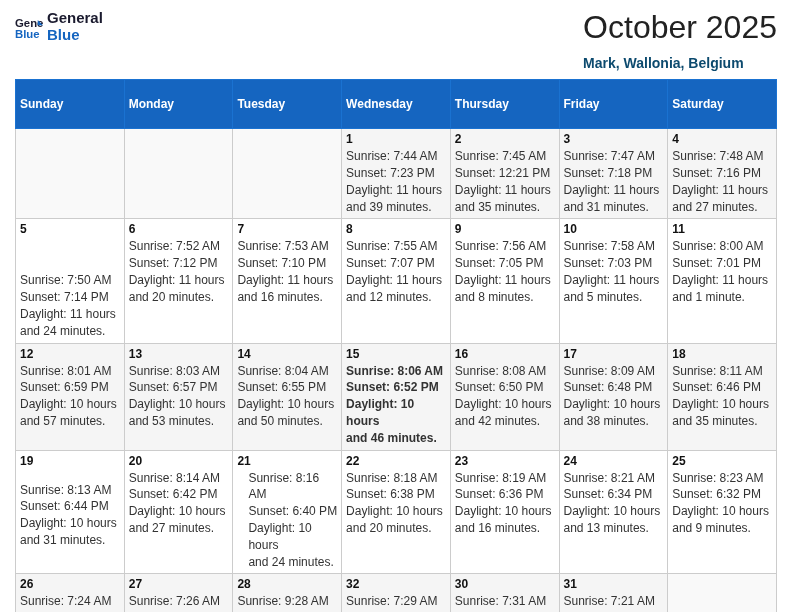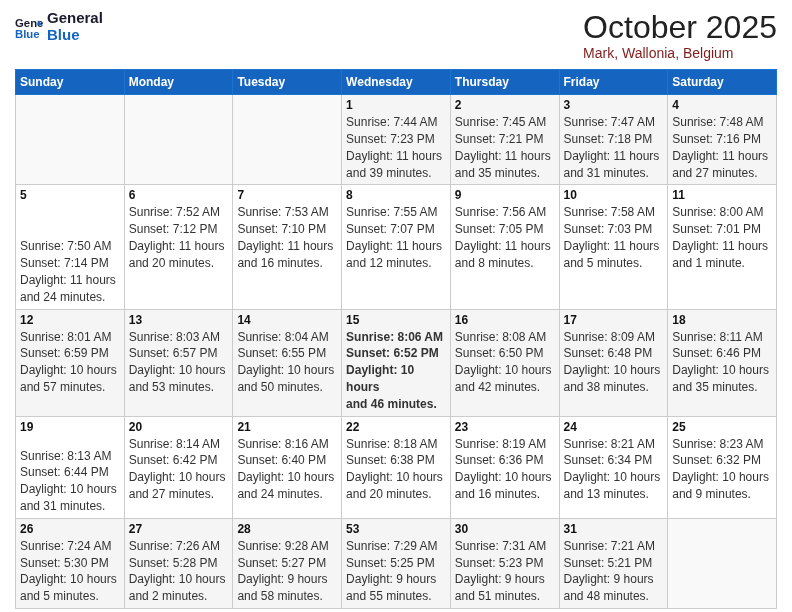--- a/index.html
+++ b/index.html
@@ -33,34 +33,35 @@
       text-align: left;
     }
     .month-title {
       font-size: 32px;
       font-weight: 300;
       color: #222;
       line-height: 1.1;
     }
     .subtitle {
       font-size: 14px;
-      color: #7f1d1d;
-      margin-top: 0;
+      color: #0c4a6e;
+      margin-top: 10px;
+      font-weight: bold;
     }
     table {
       width: 100%;
       border-collapse: collapse;
       table-layout: fixed;
     }
     thead tr {
       background: #1565c0;
       color: #fff;
     }
     thead th {
-      padding: 5px 4px;
+      padding: 17px 4px;
       font-size: 12px;
       font-weight: bold;
       text-align: left;
       border: 1px solid #1a72d1;
     }
     tbody tr {
       vertical-align: top;
     }
     tbody td {
       border: 1px solid #ccc;
@@ -132,21 +133,21 @@
           <td>
             <span class="day-number">1</span>
             <div class="day-info" style="white-space: pre-line;">Sunrise: 7:44 AM
 Sunset: 7:23 PM
 Daylight: 11 hours
 and 39 minutes.</div>
           </td>
           <td>
             <span class="day-number">2</span>
             <div class="day-info" style="white-space: pre-line;">Sunrise: 7:45 AM
-Sunset: 7:21 PM
+Sunset: 12:21 PM
 Daylight: 11 hours
 and 35 minutes.</div>
           </td>
           <td>
             <span class="day-number">3</span>
             <div class="day-info" style="white-space: pre-line;">Sunrise: 7:47 AM
 Sunset: 7:18 PM
 Daylight: 11 hours
 and 31 minutes.</div>
           </td>
@@ -270,21 +271,21 @@
           </td>
           <td>
             <span class="day-number">20</span>
             <div class="day-info" style="white-space: pre-line;">Sunrise: 8:14 AM
 Sunset: 6:42 PM
 Daylight: 10 hours
 and 27 minutes.</div>
           </td>
           <td>
             <span class="day-number">21</span>
-            <div class="day-info" style="white-space: pre-line;">Sunrise: 8:16 AM
+            <div class="day-info" style="white-space: pre-line; margin-left: 11px;">Sunrise: 8:16 AM
 Sunset: 6:40 PM
 Daylight: 10 hours
 and 24 minutes.</div>
           </td>
           <td>
             <span class="day-number">22</span>
             <div class="day-info" style="white-space: pre-line;">Sunrise: 8:18 AM
 Sunset: 6:38 PM
 Daylight: 10 hours
 and 20 minutes.</div>
@@ -327,21 +328,21 @@
 and 2 minutes.</div>
           </td>
           <td>
             <span class="day-number">28</span>
             <div class="day-info" style="white-space: pre-line;">Sunrise: 9:28 AM
 Sunset: 5:27 PM
 Daylight: 9 hours
 and 58 minutes.</div>
           </td>
           <td>
-            <span class="day-number">53</span>
+            <span class="day-number">32</span>
             <div class="day-info" style="white-space: pre-line;">Sunrise: 7:29 AM
 Sunset: 5:25 PM
 Daylight: 9 hours
 and 55 minutes.</div>
           </td>
           <td>
             <span class="day-number">30</span>
             <div class="day-info" style="white-space: pre-line;">Sunrise: 7:31 AM
 Sunset: 5:23 PM
 Daylight: 9 hours

